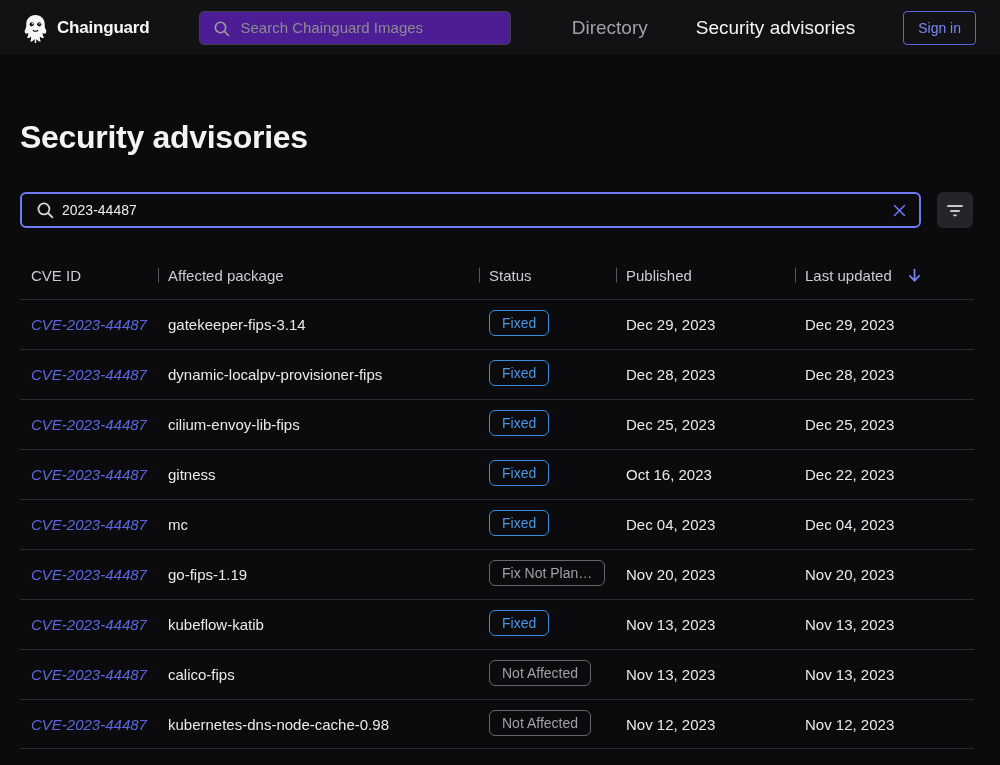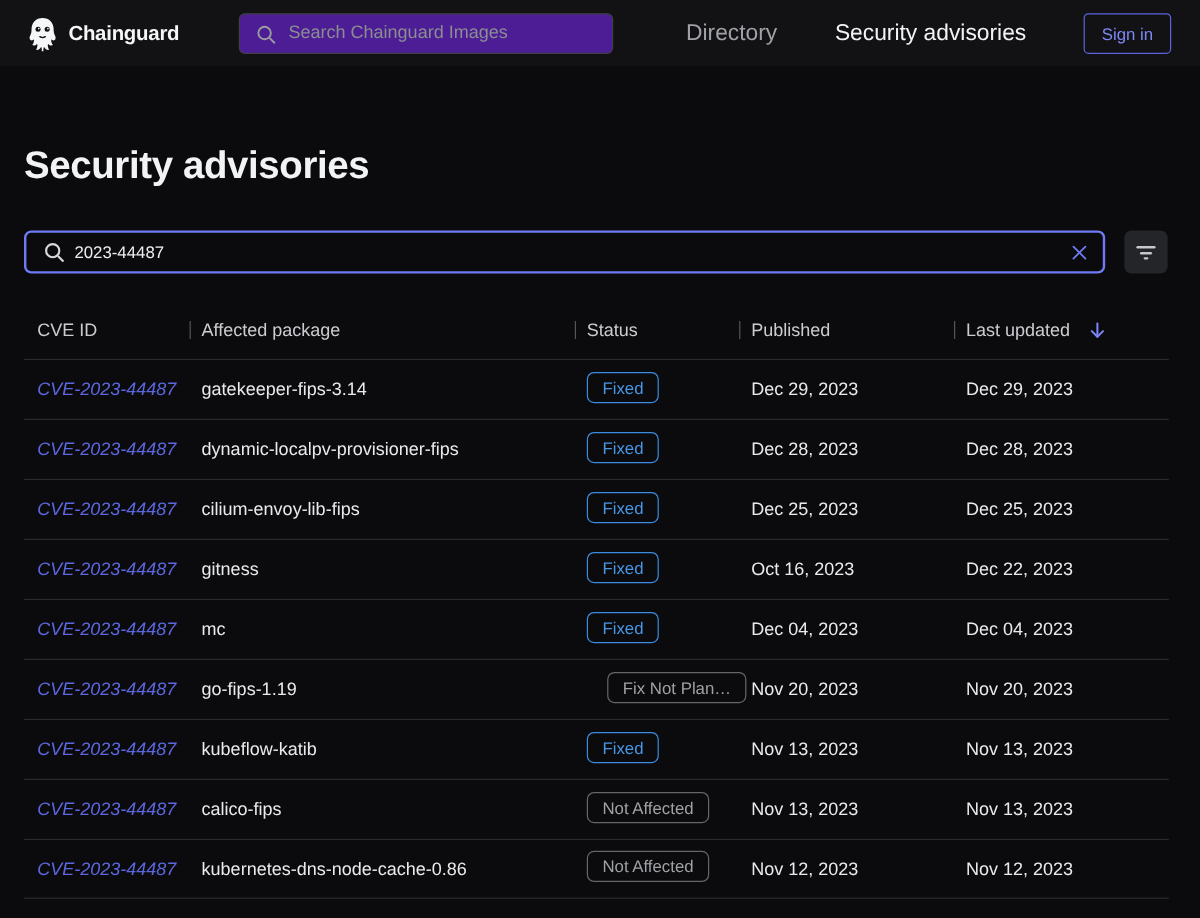--- a/index.html
+++ b/index.html
@@ -127,21 +127,21 @@
 
   .badge {
     display: inline-block;
     max-width: 118px;
     padding: 4px 12px;
     border-radius: 6px;
     font-size: 14px;
     white-space: nowrap; overflow: hidden; text-overflow: ellipsis;
   }
   .badge--fixed { border: 1px solid #3b8be0; color: #4a95e4; }
-  .badge--not-planned { border: 1px solid #64666a; color: #9fa1a5; margin-left: 17px; }
+  .badge--not-planned { border: 1px solid #64666a; color: #9fa1a5; }
   .badge--not-affected { border: 1px solid #64666a; color: #9fa1a5; }
 </style>
 </head>
 <body>
 
 <header class="navbar">
   <div class="brand">
     <span style="display:flex;">
       <svg width="27" height="30" viewBox="0 0 27 30">
         <g fill="#f5f6f7">
@@ -324,21 +324,21 @@
       <span class="badge badge--not-affected">Not Affected</span>
     </div>
     <div class="td">Nov 13, 2023</div>
     <div class="td">Nov 13, 2023</div>
   </div>
 
   <div class="trow">
     <div class="td">
       <a class="cve-link">CVE-2023-44487</a>
     </div>
-    <div class="td">kubernetes-dns-node-cache-0.86</div>
+    <div class="td">kubernetes-dns-node-cache-0.98</div>
     <div class="td">
       <span class="badge badge--not-affected">Not Affected</span>
     </div>
     <div class="td">Nov 12, 2023</div>
     <div class="td">Nov 12, 2023</div>
   </div>
 </div>
   </div>
 </main>
 

